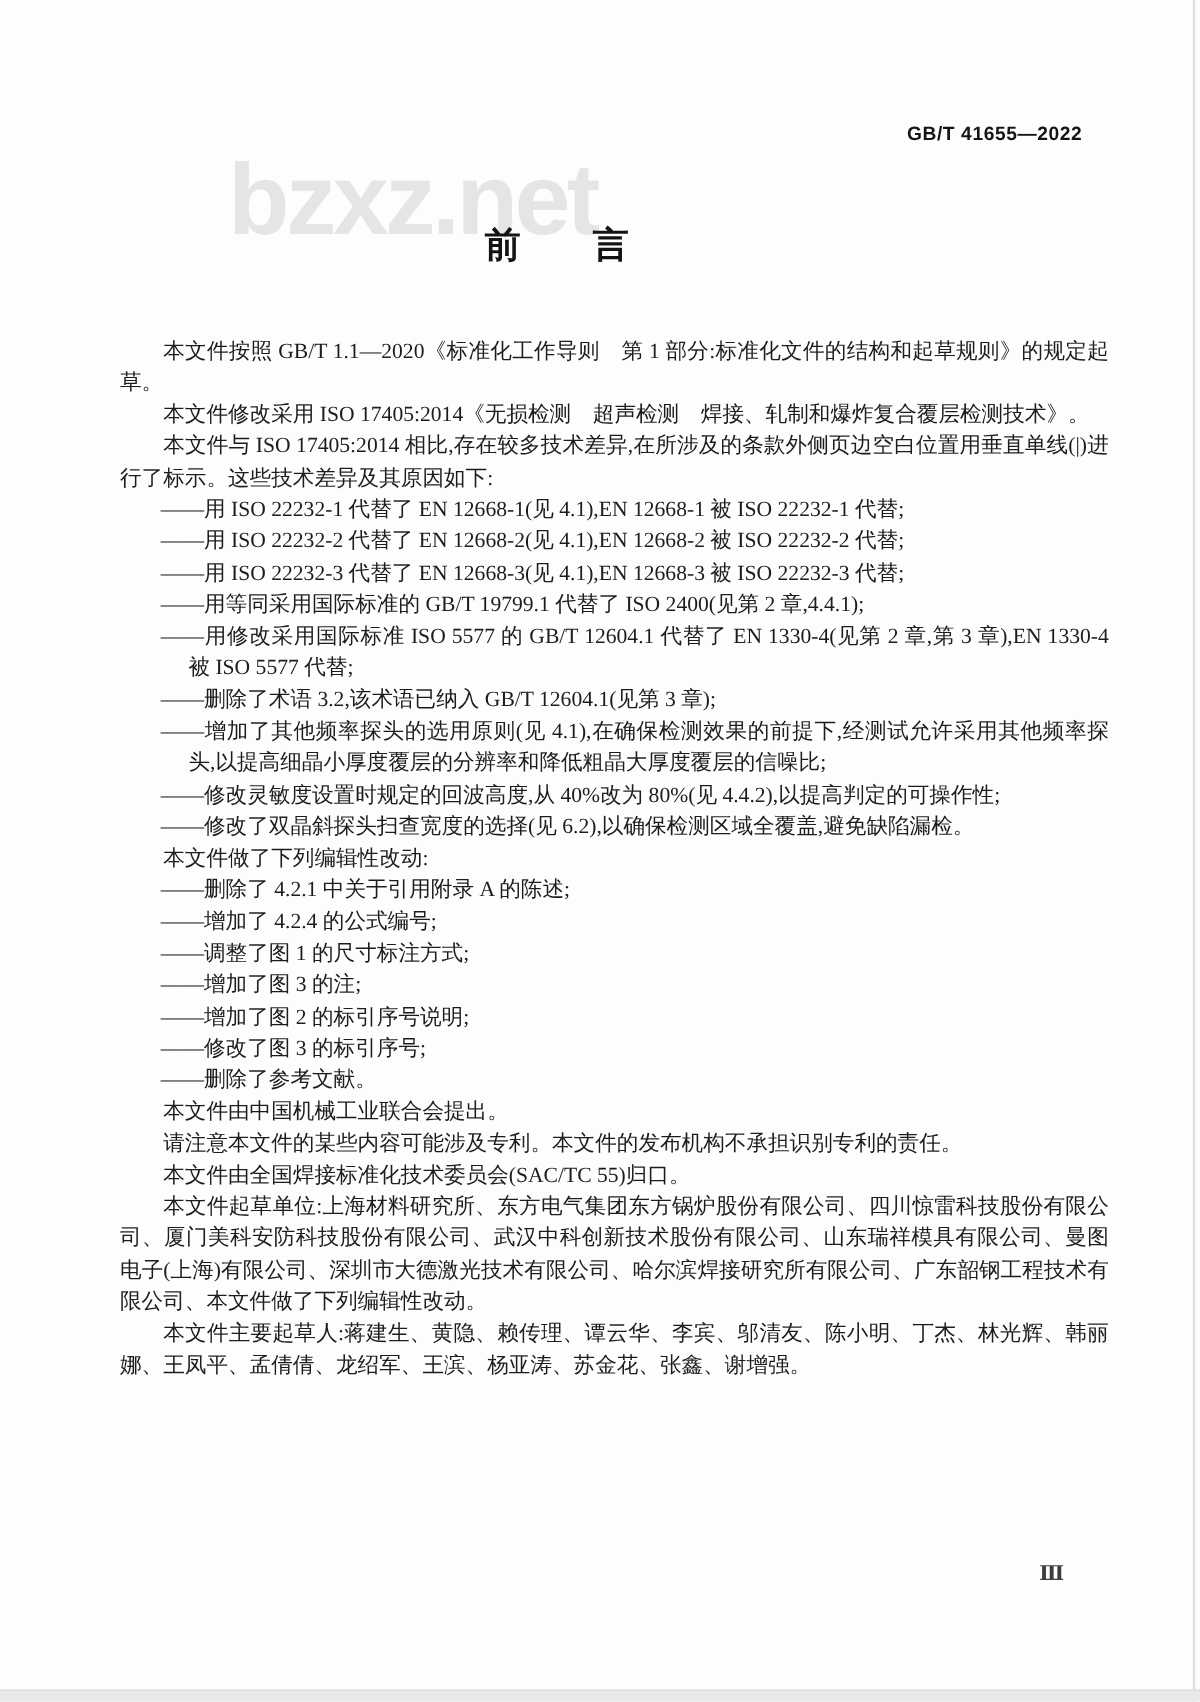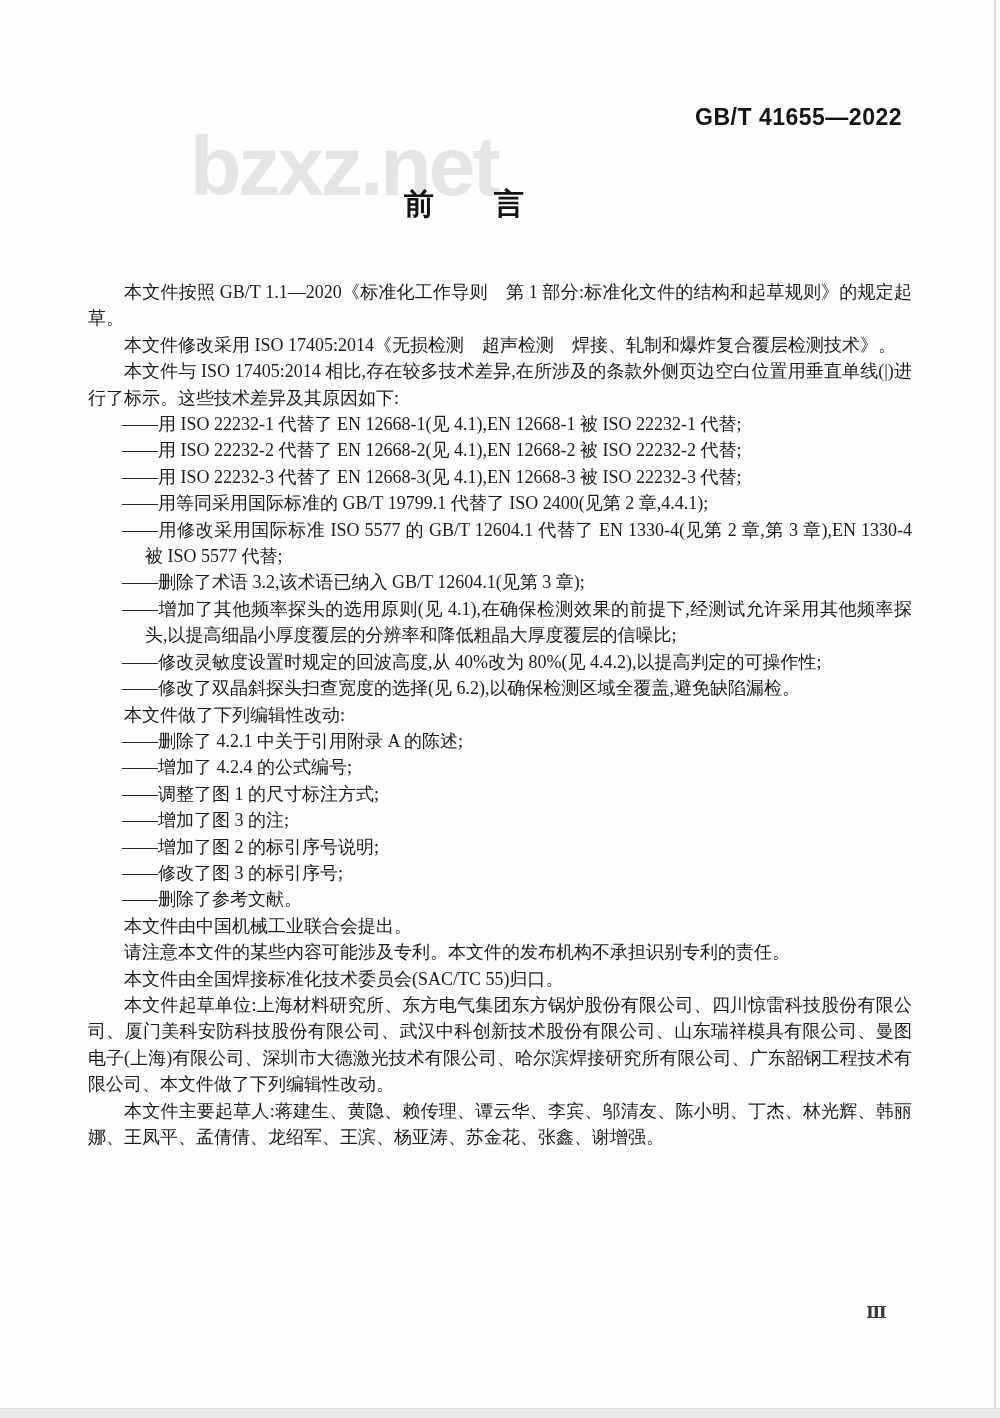--- a/index.html
+++ b/index.html
@@ -10,21 +10,21 @@
     background: #fdfdfd;
     font-family: "Liberation Serif", "DejaVu Serif", serif;
     color: #1c1c1c;
     overflow: hidden;
   }
   .doc-header {
     position: absolute;
     top: 104px;
     right: 98px;
     font-family: "Liberation Sans", sans-serif;
-    font-size: 23px;
+    font-size: 16px;
     font-weight: 700;
     letter-spacing: 0.5px;
     color: #151515;
     z-index: 2;
   }
   .watermark {
     position: absolute;
     top: 118px;
     left: 190px;
     font-family: "Liberation Sans", sans-serif;
@@ -42,21 +42,21 @@
     width: 928px;
     text-align: center;
     font-size: 30px;
     font-weight: 700;
     color: #141414;
     z-index: 1;
   }
   .body-text {
     position: absolute;
     top: 279px;
-    left: 88px;
+    left: 100px;
     width: 824px;
     font-size: 18px;
     line-height: 26.4px;
     z-index: 1;
   }
   .para { text-align: justify; }
   .para.indent { text-indent: 2em; }
   .para.dash { padding-left: 57px; text-indent: -23px; }
   .page-number {
     position: absolute;

